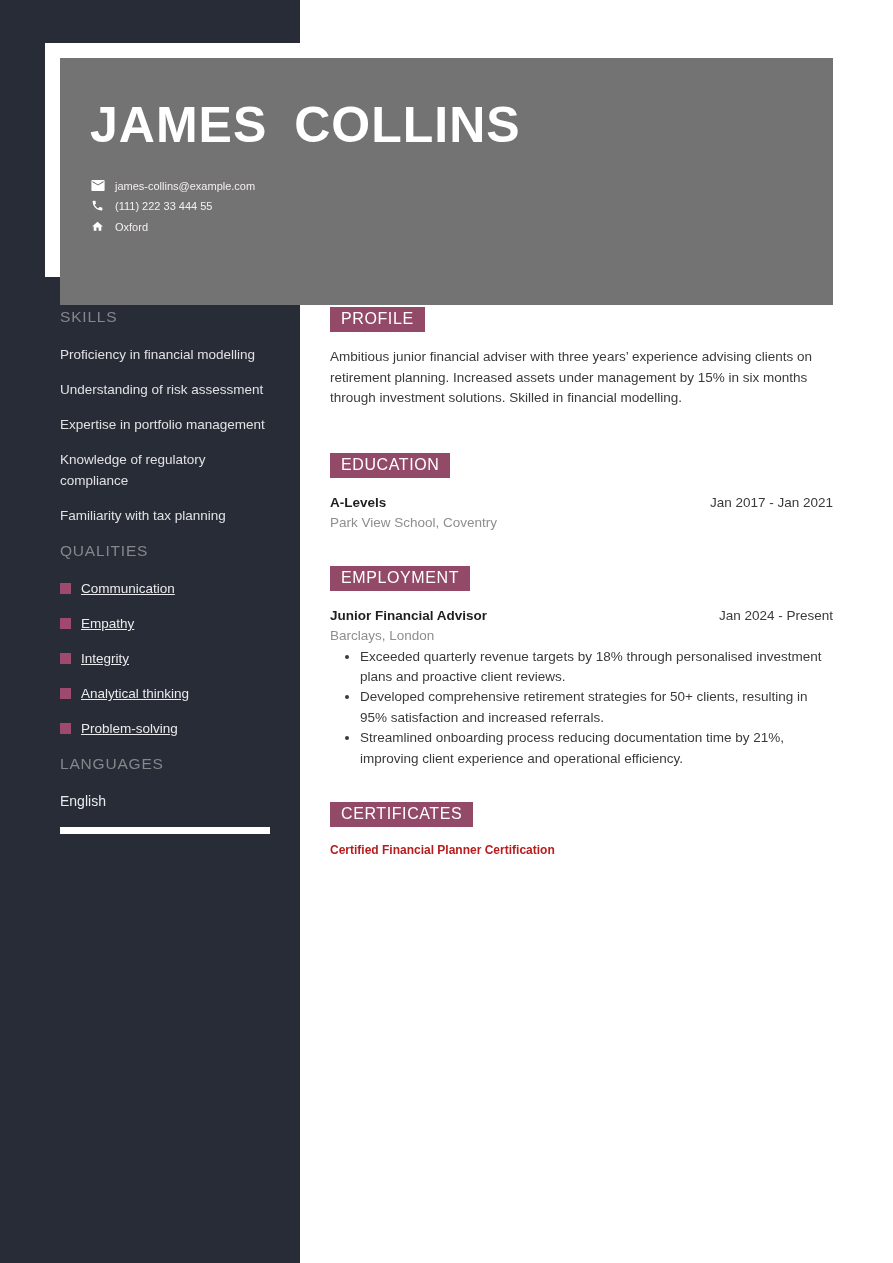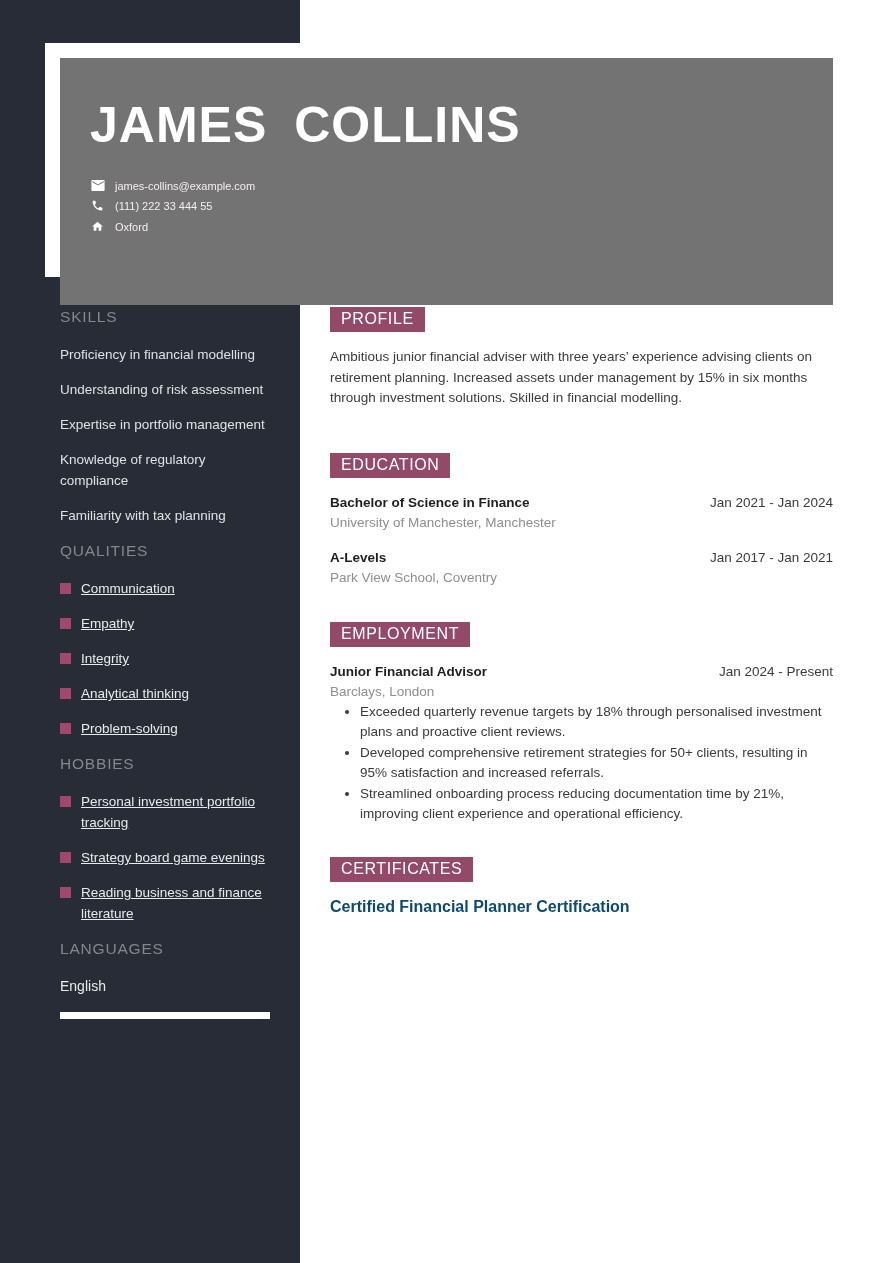--- a/index.html
+++ b/index.html
@@ -141,23 +141,23 @@
     margin: 0;
     padding-left: 30px;
   }
   ul.job-bullets li {
     font-size: 13.5px;
     line-height: 20.4px;
     color: #3a3a3a;
   }
   .cert-title {
     margin-top: 16px;
-    font-size: 16px;
+    font-size: 12px;
     font-weight: bold;
-    color: #0c4a6e;
+    color: #b91c1c;
   }
 </style>
 </head>
 <body>
 
 <div class="sidebar-bg"></div>
 
 <div class="header-band">
   <div class="header-card">
     <h1 class="person-name">JAMES COLLINS</h1>
@@ -222,61 +222,39 @@
     <div class="bullet-item">
       <span class="sq"></span>
       <span>Analytical thinking</span>
     </div>
     <div class="bullet-item">
       <span class="sq"></span>
       <span>Problem-solving</span>
     </div>
   </div>
 
-  <div class="side-section">
-    <div class="side-heading">HOBBIES</div>
-    <div class="bullet-item">
-      <span class="sq"></span>
-      <span>Personal investment portfolio tracking</span>
-    </div>
-    <div class="bullet-item">
-      <span class="sq"></span>
-      <span>Strategy board game evenings</span>
-    </div>
-    <div class="bullet-item">
-      <span class="sq"></span>
-      <span>Reading business and finance literature</span>
-    </div>
-  </div>
 
   <div class="side-section">
     <div class="side-heading">LANGUAGES</div>
     <div class="lang-name">English</div>
     <div class="lang-bar-track"></div>
   </div>
 
 </div>
 
 <div class="main-content">
 
   <div>
     <span class="badge">PROFILE</span>
     <p class="profile-text">Ambitious junior financial adviser with three years’ experience advising clients on retirement planning. Increased assets under management by 15% in six months through investment solutions. Skilled in financial modelling.</p>
   </div>
 
   <div class="section">
     <span class="badge">EDUCATION</span>
 
-    <div class="entry">
-      <div class="entry-head">
-        <span class="entry-title">Bachelor of Science in Finance</span>
-        <span class="entry-dates">Jan 2021 - Jan 2024</span>
-      </div>
-      <div class="entry-sub">University of Manchester, Manchester</div>
-    </div>
 
     <div class="entry">
       <div class="entry-head">
         <span class="entry-title">A-Levels</span>
         <span class="entry-dates">Jan 2017 - Jan 2021</span>
       </div>
       <div class="entry-sub">Park View School, Coventry</div>
     </div>
   </div>
 

